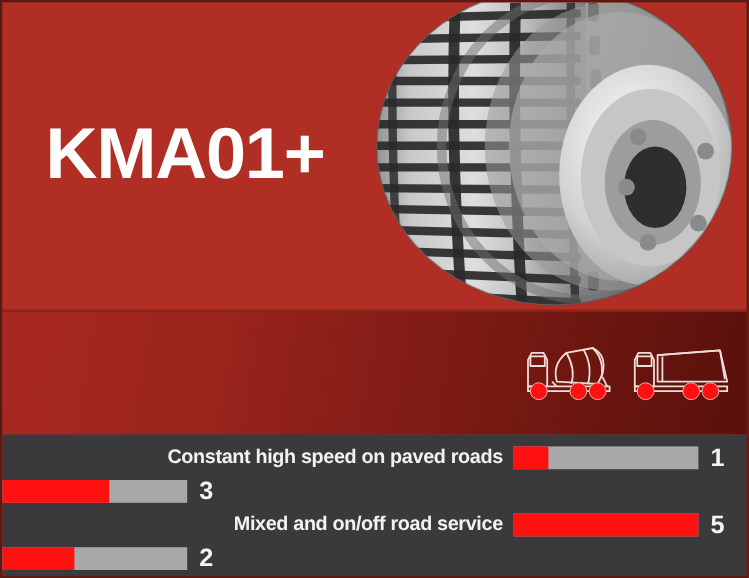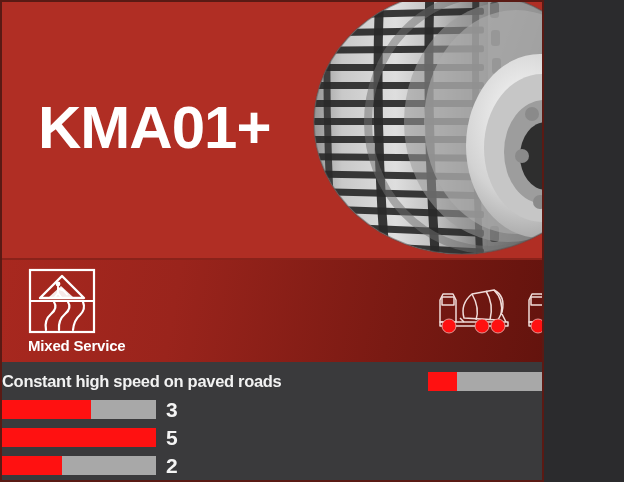--- a/index.html
+++ b/index.html
@@ -4,21 +4,21 @@
 <style>
   html, body {
     margin: 0;
     padding: 0;
     background: #2b2b2d;
   }
   * { box-sizing: border-box; }
 
   .poster {
     position: relative;
-    width: 544px;
+    width: 624px;
     height: 482px;
     overflow: hidden;
     background: #b02e24;
     border: 2px solid #5a1a14;
     font-family: "Liberation Sans", sans-serif;
   }
 
   
   .hero {
     position: absolute;
@@ -103,26 +103,28 @@
     padding-top: 5px;
   }
   .rating-row {
     display: flex;
     align-items: center;
     height: 28px;
     margin-bottom: 0px;
   }
   .rating-label {
     flex: 1;
+    text-align: right;
     padding-right: 9px;
     font-size: 16.5px;
     font-weight: bold;
     color: #f2f2f2;
     white-space: nowrap;
     letter-spacing: -0.3px;
+    padding-left: 12px;
   }
   .rating-bar {
     position: relative;
     width: 154px;
     height: 19px;
     background: #a8a8a8;
     flex: 0 0 154px;
   }
   .rating-fill {
     position: absolute;
@@ -231,43 +233,20 @@
           <circle cx="294" cy="130" r="7" fill="#8a8a8a"></circle>
         </g>
 
         <ellipse cx="168" cy="126" rx="148" ry="132" fill="none" stroke="#555" stroke-width="1.5" opacity="0.5"></ellipse>
       </svg>
     </div>
   </div>
 
   <div class="band">
 
-    <div class="badge">
-      <svg class="badge-icon" viewBox="0 0 68 66">
-        <rect x="2" y="2" width="64" height="62" fill="none" stroke="#ffffff" stroke-width="2.2"></rect>
-        <line x1="2" y1="33" x2="66" y2="33" stroke="#ffffff" stroke-width="2"></line>
-
-        <g>
-          <path d="M34 8 L56 30 L12 30 Z" fill="none" stroke="#ffffff" stroke-width="2.4" stroke-linejoin="round"></path>
-
-          <path d="M21 29 L33 18 L45 29 Z" fill="#ffffff" opacity="0.9"></path>
-          <circle cx="30" cy="16" r="2.4" fill="#ffffff"></circle>
-          <path d="M30 18.5 L30 25 M30 20.5 L35.5 22.5 M30 25 L27 29 M30 25 L33 29" stroke="#ffffff" stroke-width="1.9" fill="none" stroke-linecap="round"></path>
-          <path d="M34 20.5 L39 26.5" stroke="#ffffff" stroke-width="1.8" stroke-linecap="round"></path>
-        </g>
-
-        <g fill="none" stroke="#ffffff" stroke-width="2.2" stroke-linecap="round">
-          <path d="M18 62 Q16 52 23 46 Q30 40 26 34"></path>
-          <path d="M31 62 Q30 52 37 46 Q44 40 40 34"></path>
-          <path d="M45 62 Q46 52 52 47 Q58 41 55 34"></path>
-        </g>
-      </svg>
-
-      <div class="badge-label">Mixed Service</div>
-    </div>
 
     <div class="trucks">
 
       <svg width="80" height="54" viewBox="0 0 80 54">
         <g fill="none" stroke="#f0dcd9" stroke-width="1.5" stroke-linejoin="round">
 
           <path d="M4 18 L4 40 L20 40 L20 18 L17 12 L7 12 Z"></path>
           <path d="M6 15 L18 15 L18 23 L6 23 Z"></path>
 
           <path d="M4 40 L72 40 L72 44 L4 44 Z"></path>
@@ -318,20 +297,21 @@
     </div>
 
     <div class="rating-row">
       <div class="rating-bar">
         <div class="rating-fill" style="width: 58%;"></div>
       </div>
       <div class="rating-score">3</div>
     </div>
 
     <div class="rating-row">
+      <div class="rating-label">Mixed and on/off road service</div>
       <div class="rating-bar">
         <div class="rating-fill" style="width: 100%;"></div>
       </div>
       <div class="rating-score">5</div>
     </div>
 
     <div class="rating-row">
       <div class="rating-bar">
         <div class="rating-fill" style="width: 39%;"></div>
       </div>

